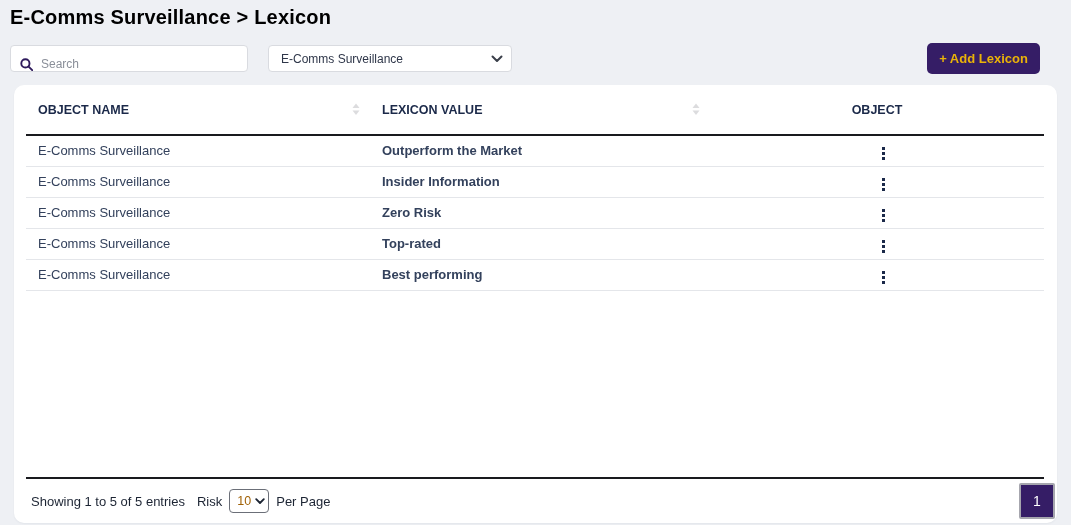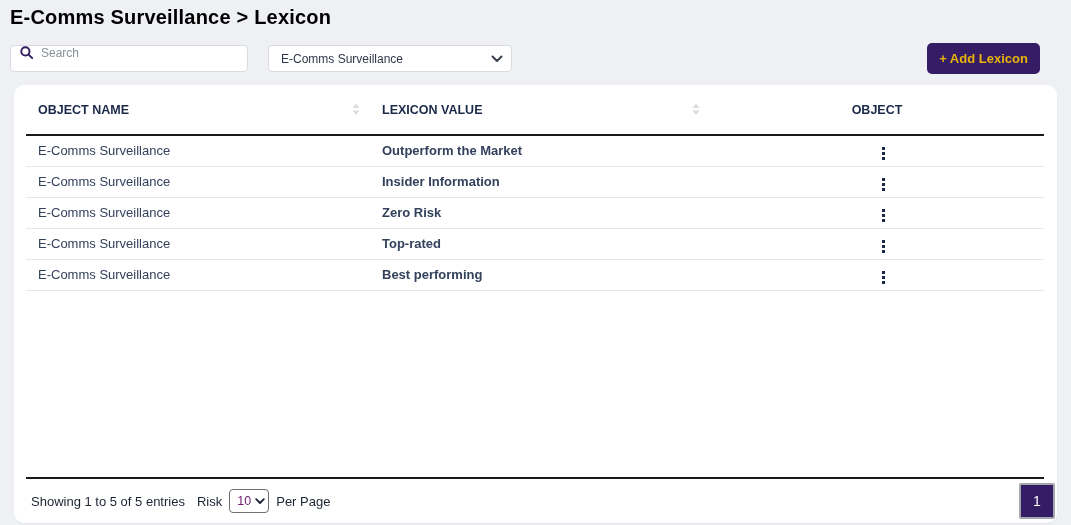--- a/index.html
+++ b/index.html
@@ -16,21 +16,21 @@
     position: absolute; left: 10px; top: 6px;
     font-size: 20px; font-weight: 600; color: #000000;
     letter-spacing: .2px;
   }
 
   
   .search-box {
     position: absolute; left: 10px; top: 45px;
     width: 238px; height: 27px;
     background: #fff; border: 1px solid #d9dbe0; border-radius: 4px;
-    display: flex; align-items: flex-start; padding-left: 9px;
+    display: flex; align-items: flex-end; padding-left: 9px;
   }
   .search-box svg { flex: 0 0 auto; }
   .search-box input {
     border: none; outline: none; background: transparent;
     font-family: inherit; font-size: 12px; color: #333a4d;
     margin-left: 8px; width: 180px;
   }
   .search-box input::placeholder { color: #8a8f99; }
 
   .select-wrap {
@@ -104,21 +104,21 @@
     display: flex; align-items: center;
   }
   .showing-text { font-size: 13px; color: #1c2433; margin-left: 5px; }
   .view-label, .perpage-label { font-size: 13px; color: #1c2433; font-weight: 400; }
   .view-label { margin-left: 12px; }
   .perpage-select-wrap { position: relative; width: 40px; height: 24px; margin: 0 7px 0 7px; }
   .perpage-select-wrap select {
     width: 100%; height: 100%;
     appearance: none; -webkit-appearance: none;
     background: #fff; border: 1px solid #6b6f78; border-radius: 4px;
-    font-family: inherit; font-size: 12.5px; color: #701a75;
+    font-family: inherit; font-size: 12.5px; color: #a16207;
     padding: 0 0 0 7px; outline: none;
   }
   .perpage-select-wrap .chev { position: absolute; right: 4px; top: 9px; pointer-events: none; }
 
   .page-btn {
     position: absolute; left: 993px; top: 4px;
     width: 36px; height: 36px;
     background: #351d66; color: #fff;
     border: 2px solid #a6a6ae; border-radius: 2px;
     font-family: inherit; font-size: 14px; font-weight: 400;

